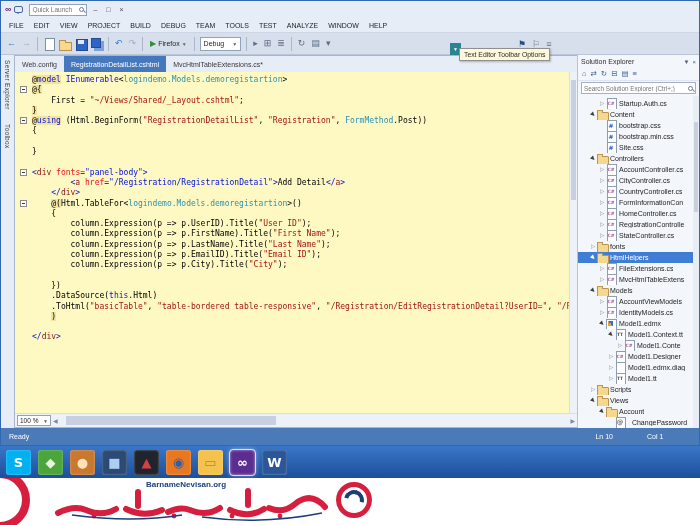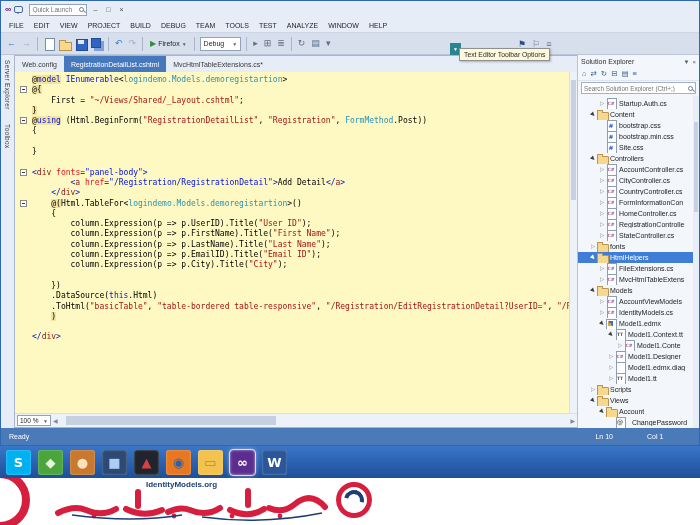--- a/index.html
+++ b/index.html
@@ -434,21 +434,21 @@
     <div class="task-ic" style="background: rgb(44, 74, 116); color: rgb(174, 205, 242);">■</div>
     <div class="task-ic" style="background: rgb(32, 36, 46); color: rgb(213, 64, 64);">▲</div>
     <div class="task-ic" style="background: rgb(232, 119, 34); color: rgb(47, 95, 168);">◉</div>
     <div class="task-ic" style="background: rgb(244, 194, 78); color: rgb(185, 138, 44);">▭</div>
     <div class="task-ic active" style="background: rgb(92, 45, 145); color: rgb(255, 255, 255);">∞</div>
     <div class="task-ic" style="background: rgb(43, 87, 154); color: rgb(255, 255, 255);">W</div>
   </div>
 
 <div class="watermark">
   <div class="wm-arc"></div>
-  <div class="wm-url">IdentityModels.org</div>
+  <div class="wm-url">BarnameNevisan.org</div>
   <svg class="wm-call" width="290" height="36" viewBox="0 0 290 36" aria-label="برنامه نویسان">
     <g stroke="#d61f3e" stroke-width="6" fill="none" stroke-linecap="round">
       <path d="M283 22 q-14 -16 -30 -3 q-12 10 -26 4"></path>
       <path d="M222 24 q-16 10 -34 1"></path>
       <path d="M206 6 v14"></path>
       <path d="M178 23 q-14 9 -30 2 q-10 -4 -22 2"></path>
       <path d="M120 25 q-18 8 -36 -1"></path>
       <path d="M96 7 v14"></path>
       <path d="M74 24 q-14 8 -30 1 q-12 -5 -28 3"></path>
     </g>

